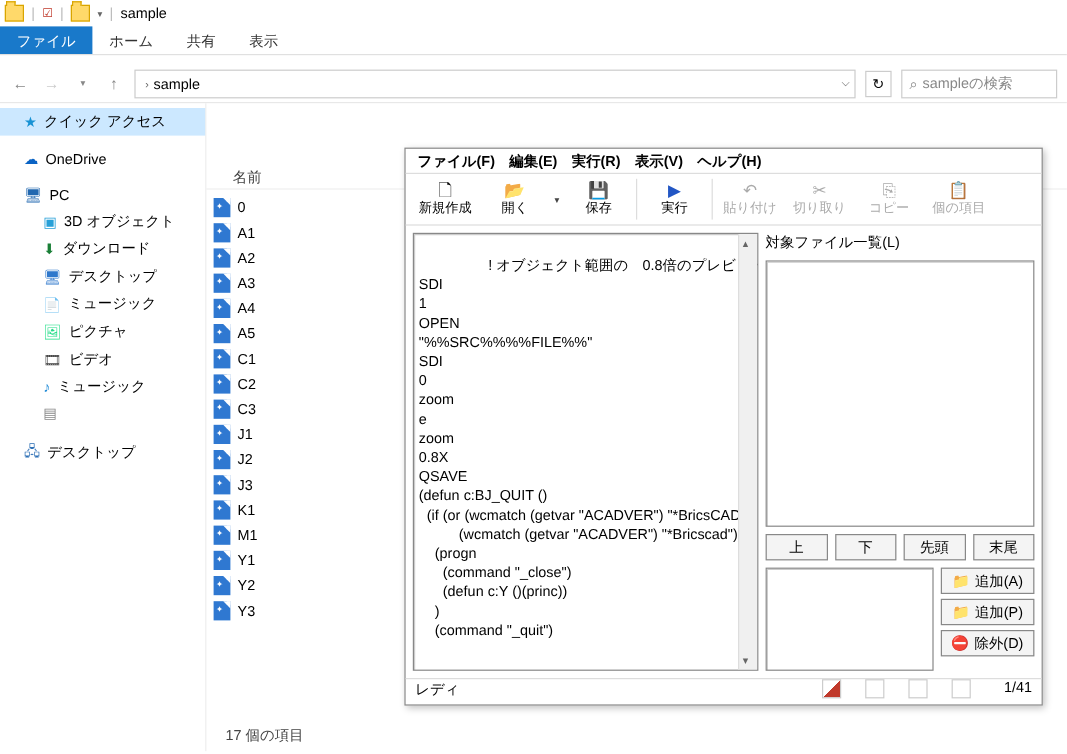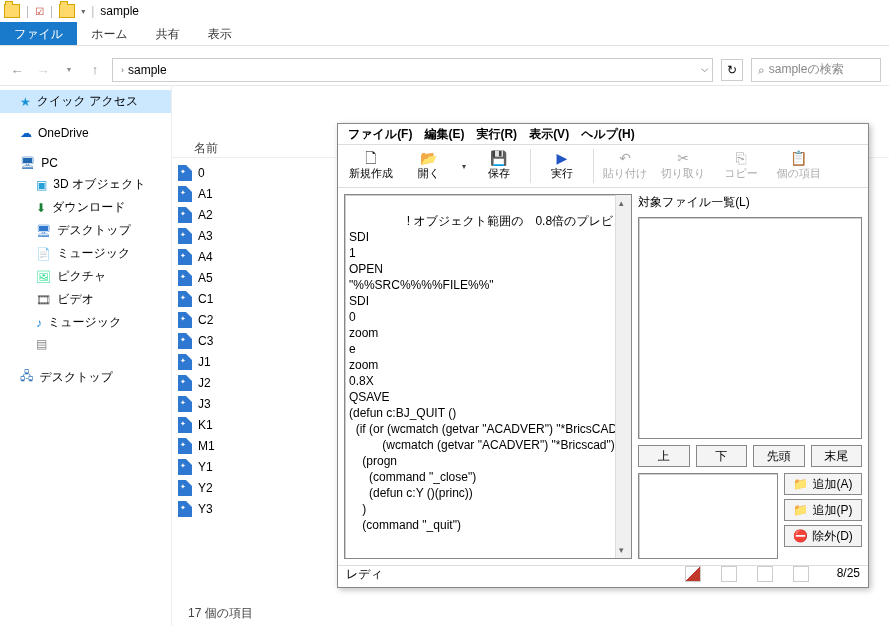--- a/index.html
+++ b/index.html
@@ -348,15 +348,15 @@
       </div>
     </div>
   </div>
   <div class="ed-status">
     <span>レディ</span>
     <span class="sp"></span>
     <span class="sico" style="background:linear-gradient(135deg,#fff 50%,#c0392b 50%)"></span>
     <span class="sico"></span>
     <span class="sico"></span>
     <span class="sico"></span>
-    <span style="margin-left:8px">8/25</span>
+    <span style="margin-left:8px">1/41</span>
   </div>
 </div>
 
 </body></html>

